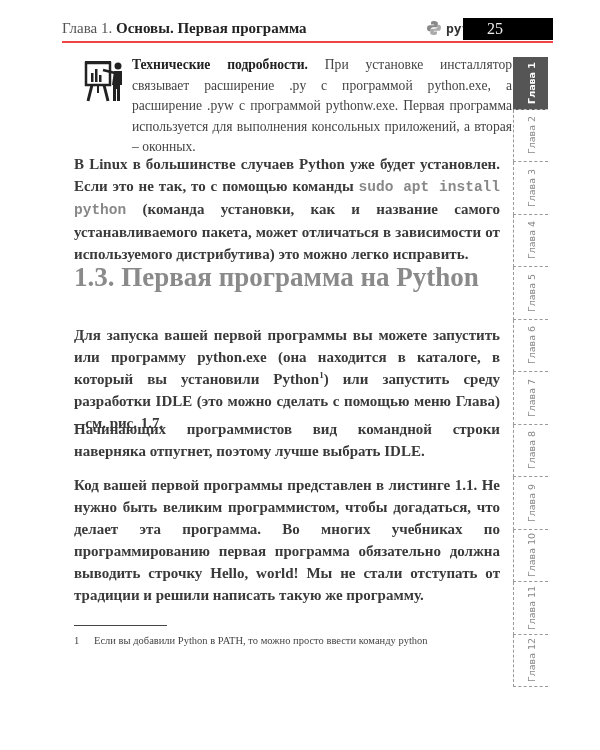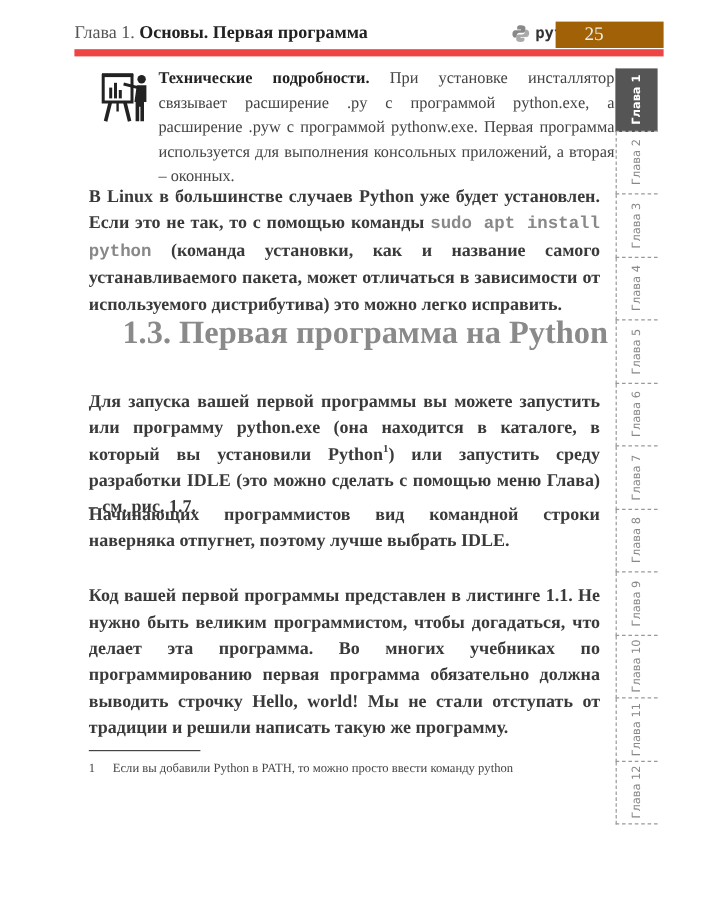--- a/index.html
+++ b/index.html
@@ -2,36 +2,36 @@
 <html><head>
 <meta charset="utf-8">
 <style>
   html, body { margin: 0; padding: 0; }
   body {
     width: 600px; height: 750px; background: #ffffff; position: relative; overflow: hidden;
     font-family: "Liberation Serif", "DejaVu Serif", serif; color: #2a2a2a;
   }
   .header {
     position: absolute; left: 62px; top: 18px; width: 491px; height: 23px;
-    border-bottom: 6px solid #ef4444;
+    border-bottom: 2px solid #ef4444;
   }
   .header-chapter {
     position: absolute; left: 0; top: 2px; font-size: 15px; color: #555;
     white-space: nowrap;
   }
   .header-chapter b { color: #222; font-weight: bold; }
   .header-logo {
     position: absolute; left: 364px; top: 2px; display: flex; align-items: center; gap: 4px;
   }
   .py-logo { width: 16px; height: 16px; }
   .header-python {
     font-family: "DejaVu Sans Mono", "Liberation Mono", monospace; font-size: 13px; font-weight: bold; color: #333;
   }
   .page-box {
-    position: absolute; left: 401px; top: 0; width: 90px; height: 22px; background: #a16207;
+    position: absolute; left: 401px; top: 0; width: 90px; height: 22px; background: #000000;
   }
   .page-num {
     position: absolute; left: 24px; top: 2px; color: #eee; font-size: 16px;
   }
 
   .note {
     position: absolute; left: 80px; top: 55px; width: 432px;
   }
   .note-icon { position: absolute; left: 3px; top: 4px; width: 44px; height: 44px; }
   .note-text {
@@ -41,21 +41,20 @@
   .note-text b { color: #222; font-weight: bold; }
 
   .p {
     position: absolute; left: 74px; width: 426px; font-size: 15px; line-height: 22px;
     color: #3a3a3a; text-align: justify; font-weight: bold;
   }
   .mono { font-family: "Liberation Mono", "DejaVu Sans Mono", monospace; color: #888; font-size: 14.5px; }
   .h2 {
     position: absolute; left: 74px; top: 262px; font-size: 27px; font-weight: bold; color: #8a8a8a;
     white-space: nowrap;
-    margin-left: 28px;
   }
   sup { font-size: 9px; line-height: 0; }
 
   .fn-rule { position: absolute; left: 74px; top: 625px; width: 93px; height: 1px; background: #444; }
   .footnote {
     position: absolute; left: 74px; top: 635px; font-size: 10.5px; color: #444; white-space: nowrap;
   }
   .fn-num { display: inline-block; width: 20px; }
 
   .tabs { position: absolute; left: 513px; top: 57px; width: 35px; }
@@ -107,21 +106,21 @@
 </div>
 
 <div class="p" style="top:153px;"><span>В Linux в большинстве случаев Python уже будет установлен. Если это не так, то с помощью команды </span><span class="mono">sudo apt install python</span><span> (команда установки, как и название самого устанавливаемого пакета, может отличаться в зависимости от используемого дистрибутива) это можно легко исправить.</span></div>
 
 <div class="h2">1.3. Первая программа на Python</div>
 
 <div class="p" style="top:324px;"><span>Для запуска вашей первой программы вы можете запустить или программу python.exe (она находится в каталоге, в который вы установили Python</span><sup>1</sup><span>) или запустить среду разработки IDLE (это можно сделать с помощью меню </span><b>Глава</b><span>) – см. рис. 1.7.</span></div>
 
 <div class="p" style="top:418px;">Начинающих программистов вид командной строки наверняка отпугнет, поэтому лучше выбрать IDLE.</div>
 
-<div class="p" style="top:486px;">Код вашей первой программы представлен в листинге 1.1. Не нужно быть великим программистом, чтобы догадаться, что делает эта программа. Во многих учебниках по программированию первая программа обязательно должна выводить строчку Hello, world! Мы не стали отступать от традиции и решили написать такую же программу.</div>
+<div class="p" style="top:474px;">Код вашей первой программы представлен в листинге 1.1. Не нужно быть великим программистом, чтобы догадаться, что делает эта программа. Во многих учебниках по программированию первая программа обязательно должна выводить строчку Hello, world! Мы не стали отступать от традиции и решили написать такую же программу.</div>
 
 <div class="fn-rule"></div>
 <div class="footnote"><span class="fn-num">1</span><span>Если вы добавили Python в PATH, то можно просто ввести команду python</span></div>
 
 <div class="tabs">
   <div class="tab active">
       <span class="tab-label">Глава 1</span>
     </div>
   <div class="tab">
       <span class="tab-label">Глава 2</span>

